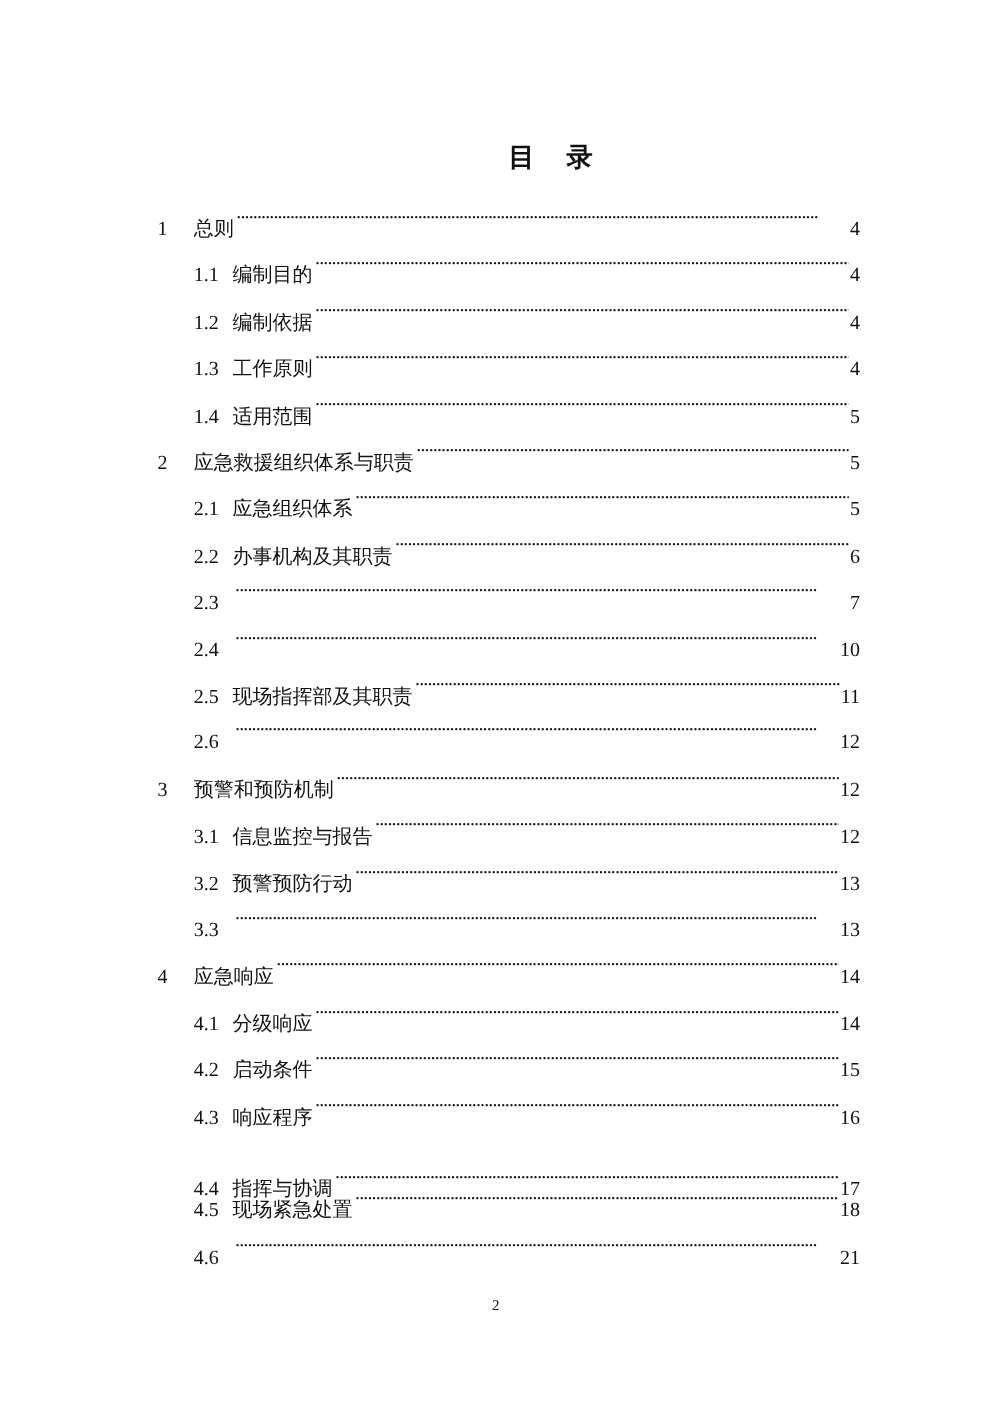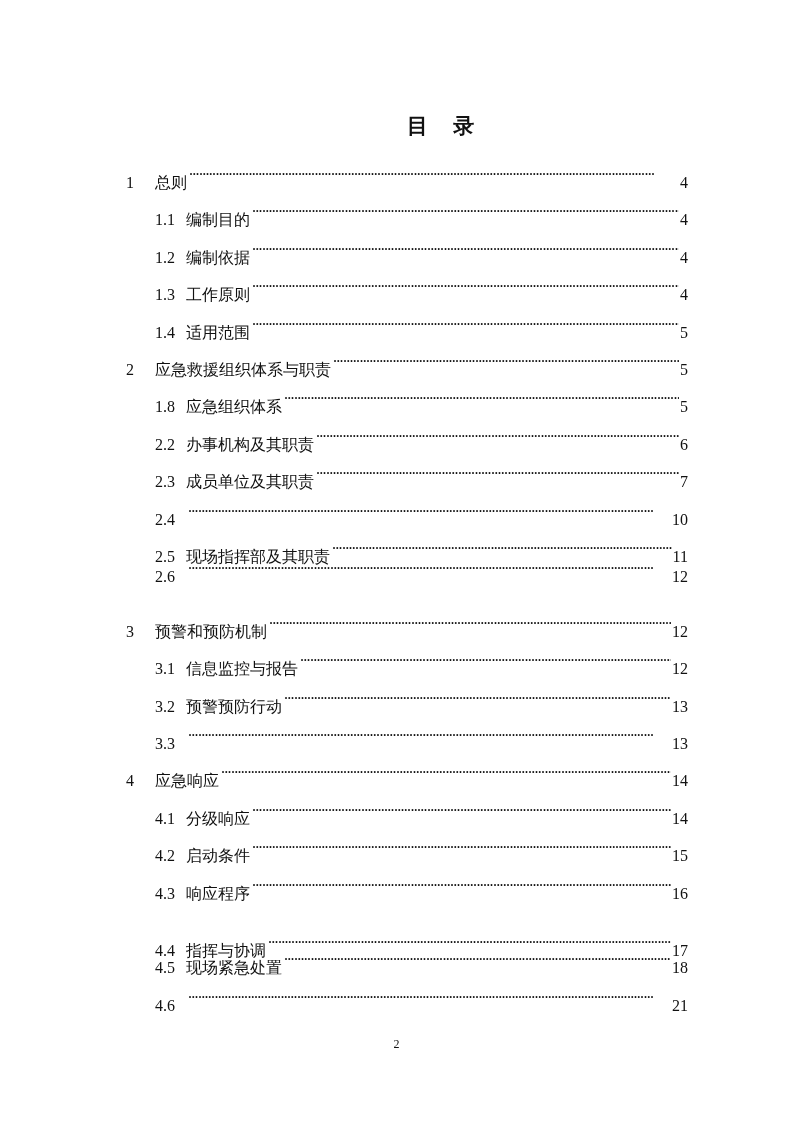--- a/index.html
+++ b/index.html
@@ -76,49 +76,48 @@
       <span class="leader"></span>
       <span class="page">5</span>
     </div>
   <div class="toc-row lvl1" style="top:187px">
       <span class="num">2</span>
       <span class="title">应急救援组织体系与职责</span>
       <span class="leader"></span>
       <span class="page">5</span>
     </div>
   <div class="toc-row lvl2" style="top:224.4px">
-      <span class="num">1.8</span>
+      <span class="num">2.1</span>
       <span class="title">应急组织体系</span>
       <span class="leader"></span>
       <span class="page">5</span>
     </div>
   <div class="toc-row lvl2" style="top:261.8px">
       <span class="num">2.2</span>
       <span class="title">办事机构及其职责</span>
       <span class="leader"></span>
       <span class="page">6</span>
     </div>
   <div class="toc-row lvl2" style="top:299.2px">
       <span class="num">2.3</span>
-      <span class="title">成员单位及其职责</span>
       <span class="leader"></span>
       <span class="page">7</span>
     </div>
   <div class="toc-row lvl2" style="top:336.6px">
       <span class="num">2.4</span>
       <span class="leader"></span>
       <span class="page">10</span>
     </div>
   <div class="toc-row lvl2" style="top:374px">
       <span class="num">2.5</span>
       <span class="title">现场指挥部及其职责</span>
       <span class="leader"></span>
       <span class="page">11</span>
     </div>
-  <div class="toc-row lvl2" style="top:394px">
+  <div class="toc-row lvl2" style="top:410px">
       <span class="num">2.6</span>
       <span class="leader"></span>
       <span class="page">12</span>
     </div>
   <div class="toc-row lvl1" style="top:448.8px">
       <span class="num">3</span>
       <span class="title">预警和预防机制</span>
       <span class="leader"></span>
       <span class="page">12</span>
     </div>

